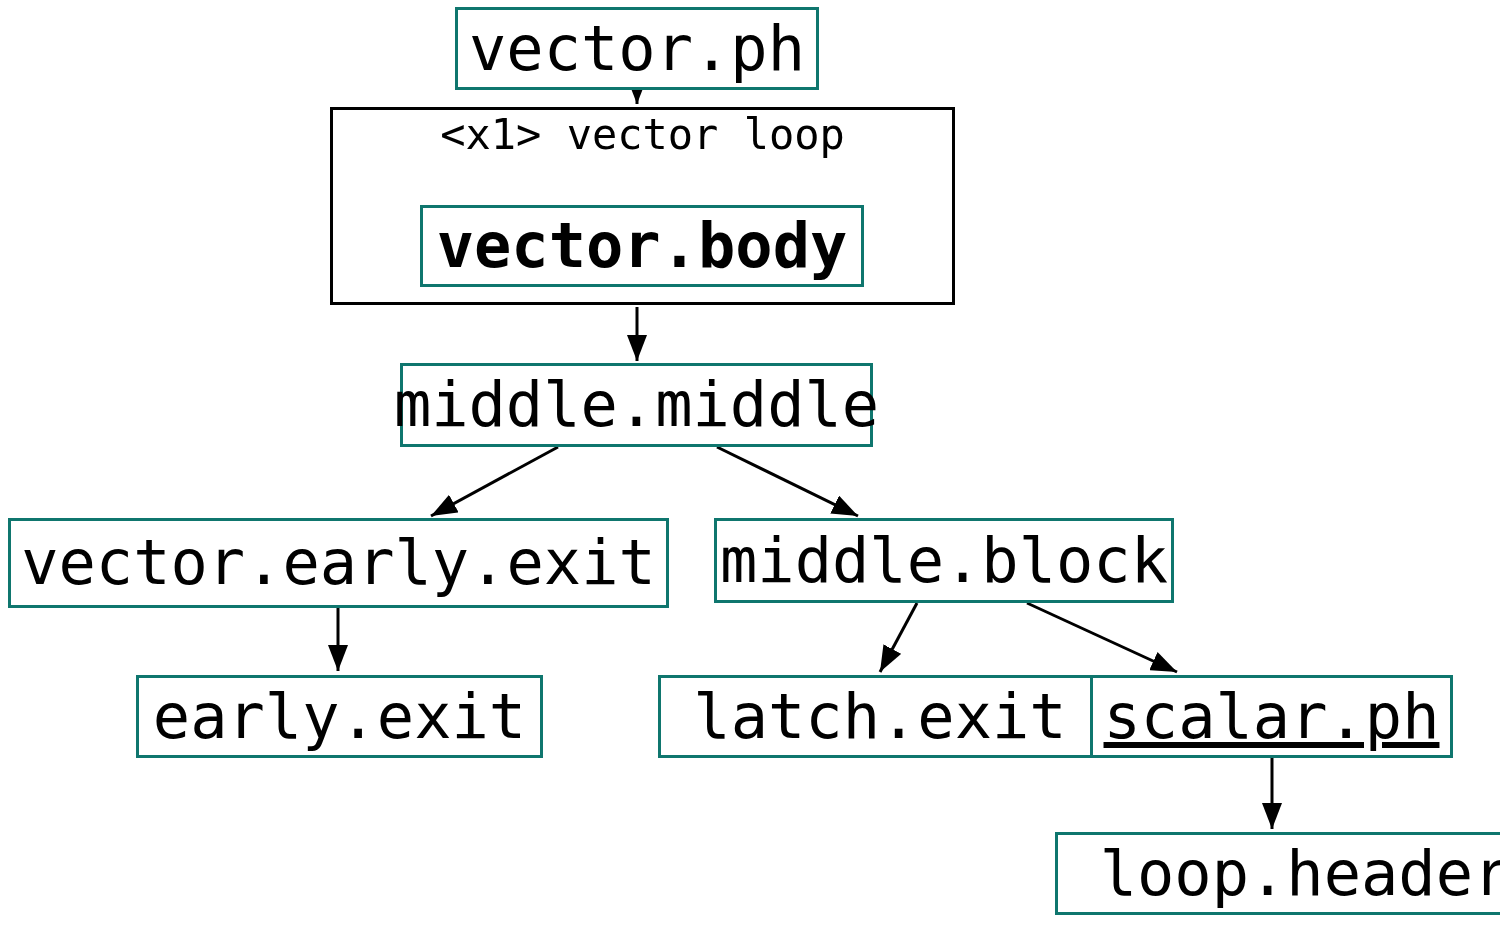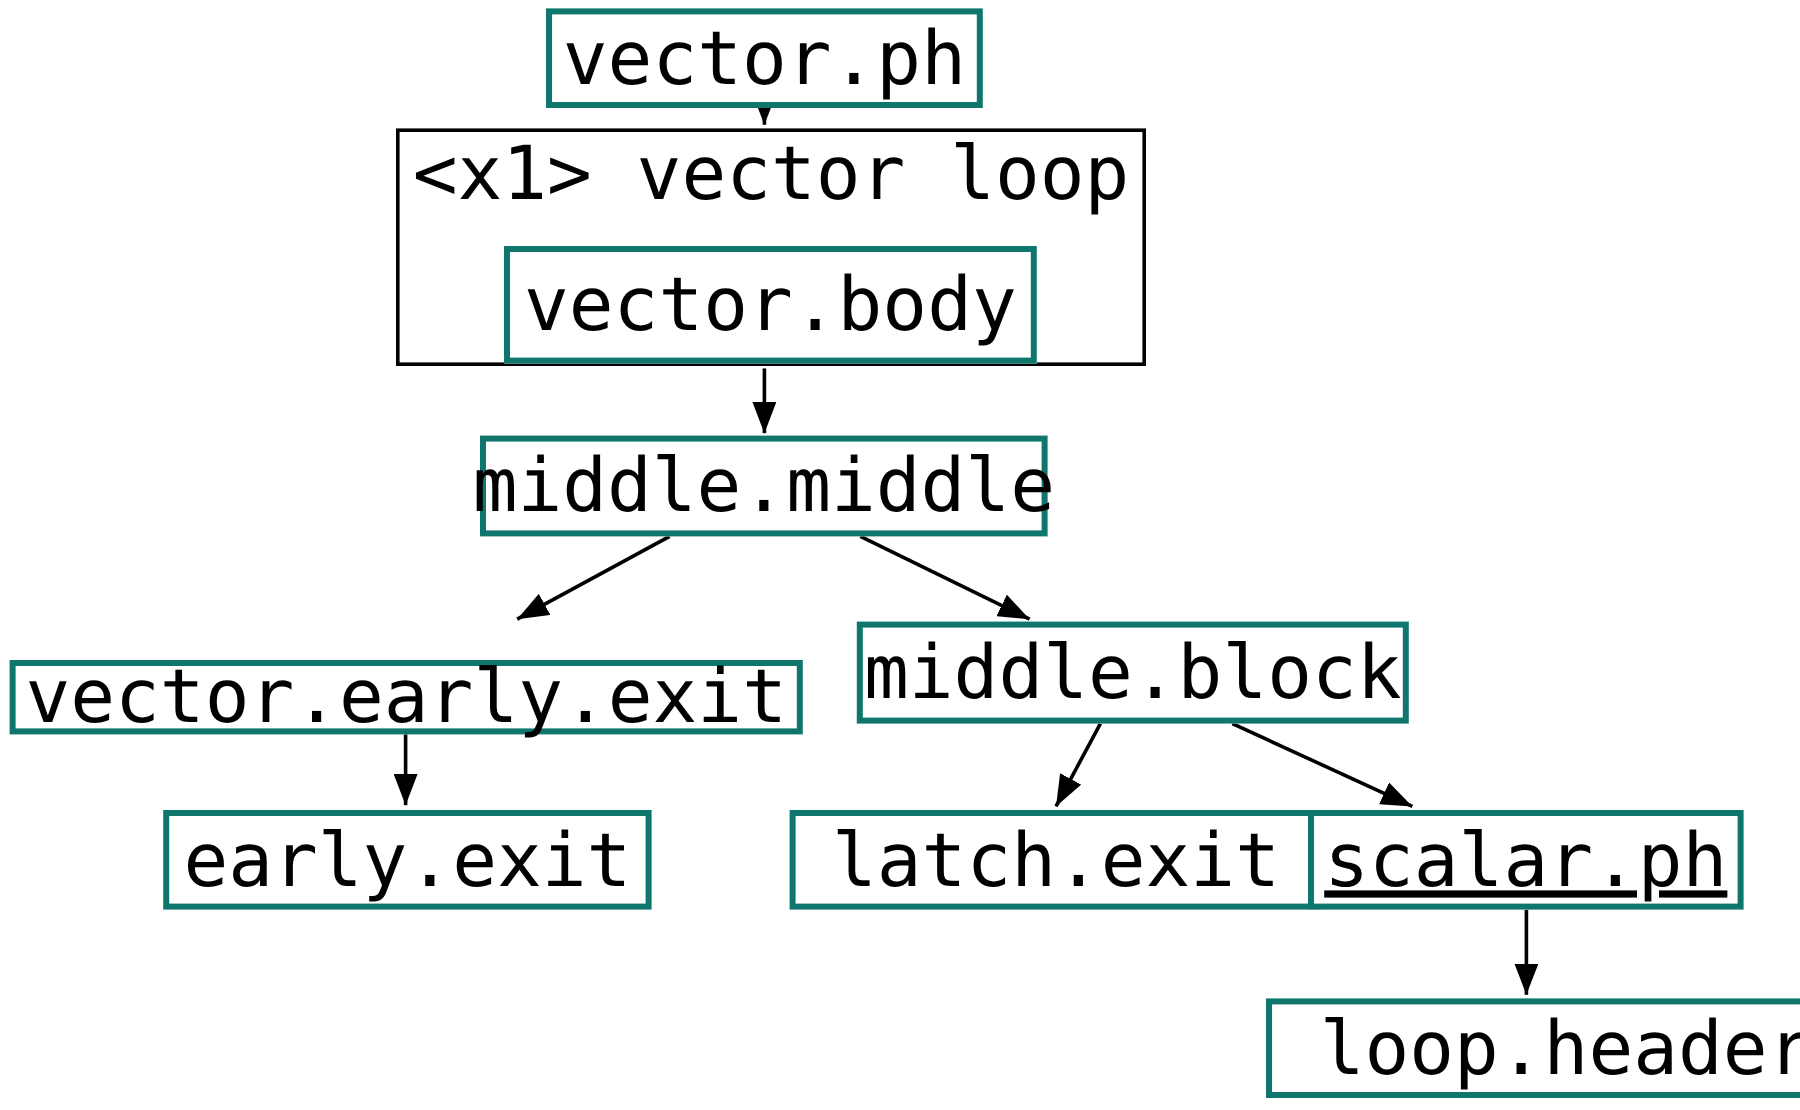--- a/index.html
+++ b/index.html
@@ -19,49 +19,49 @@
   .edge-layer {
     position: absolute;
     left: 0;
     top: 0;
     width: 1500px;
     height: 925px;
   }
   .node {
     position: absolute;
     box-sizing: border-box;
-    border: 5px solid #0f766e;
+    border: 3px solid #0f766e;
     background: #ffffff;
     display: flex;
     align-items: center;
     justify-content: center;
     font-size: 62px;
     line-height: 1;
     white-space: nowrap;
   }
   .cluster {
     position: absolute;
     box-sizing: border-box;
     border: 3px solid #000000;
     background: #ffffff;
   }
   .cluster-label {
     position: absolute;
-    font-size: 62px;
+    font-size: 42px;
     line-height: 1;
     text-align: center;
     white-space: nowrap;
   }
   
   #n-vector_ph        { left: 455px;  top: 7px;   width: 364px; height: 83px; }
   #cluster-vector_loop{ left: 330px;  top: 107px; width: 625px; height: 198px; }
   #cluster-label-vector_loop { left: 330px; top: 114px; width: 625px; }
-  #n-vector_body      { left: 420px;  top: 205px; width: 444px; height: 98px; }
+  #n-vector_body      { left: 420px;  top: 205px; width: 444px; height: 82px; font-weight: bold; }
   #n-middle_split     { left: 400px;  top: 363px; width: 473px; height: 84px; }
-  #n-vector_early_exit{ left: 8px;    top: 518px; width: 661px; height: 62px; margin-top: 32px; }
+  #n-vector_early_exit{ left: 8px;    top: 518px; width: 661px; height: 90px; }
   #n-middle_block     { left: 714px;  top: 518px; width: 460px; height: 85px; }
   #n-early_exit       { left: 136px;  top: 675px; width: 407px; height: 83px; }
   #n-latch_exit       { left: 658px;  top: 675px; width: 444px; height: 83px; }
   #n-scalar_ph        { left: 1090px; top: 675px; width: 363px; height: 83px; text-decoration: underline; }
   #n-loop_header      { left: 1055px; top: 832px; width: 500px; height: 83px; }
 </style>
 </head>
 <body>
 
 <div class="canvas">

